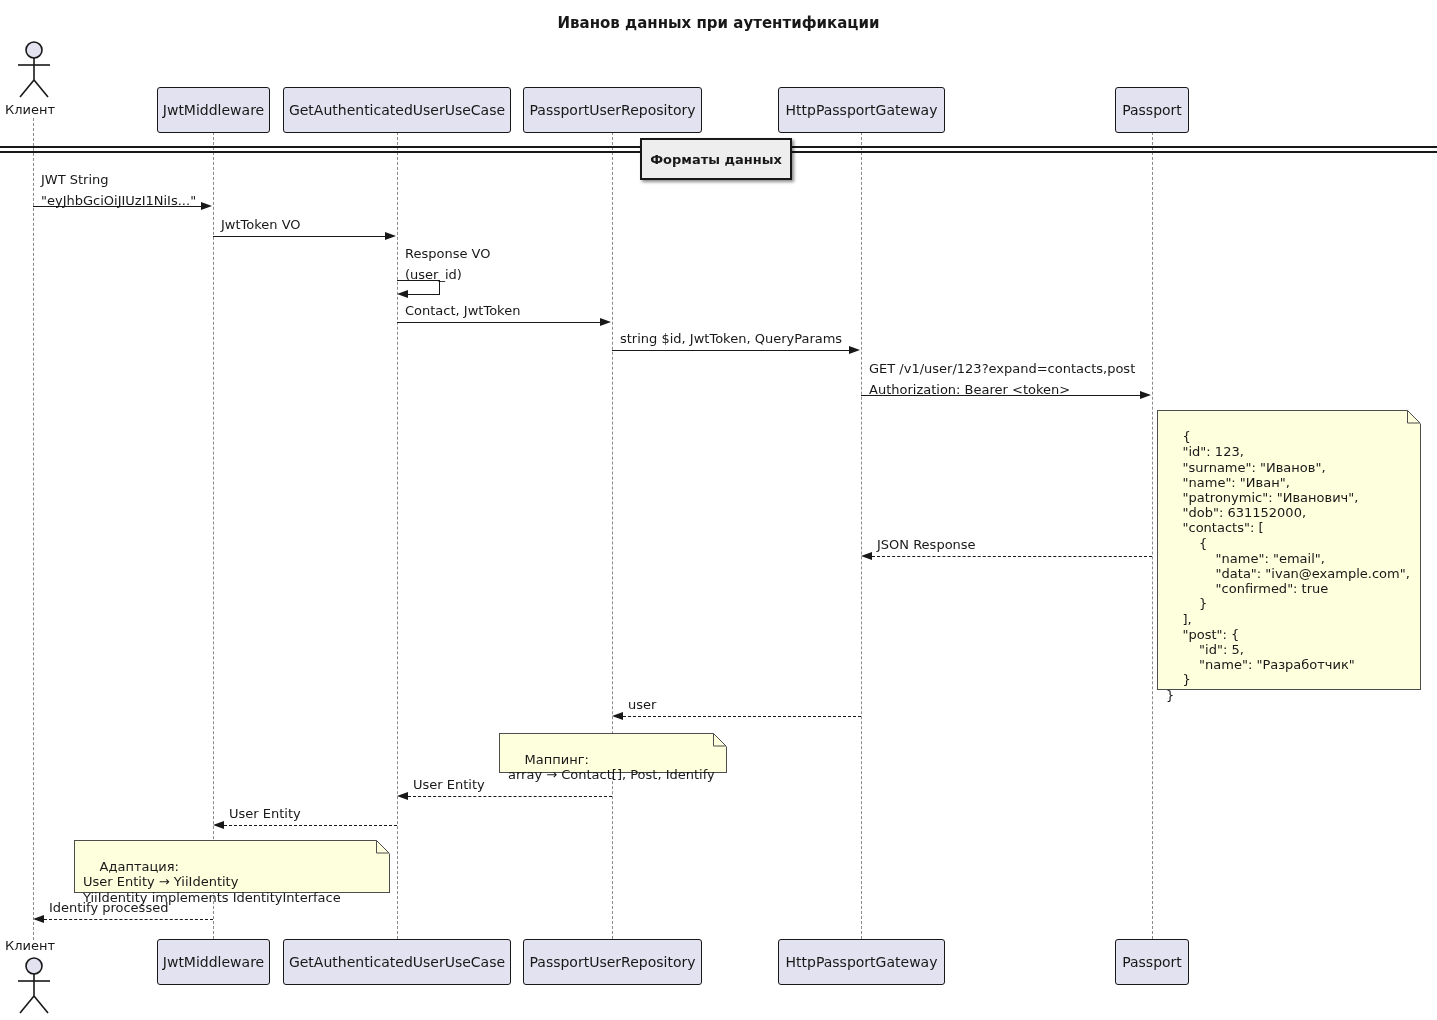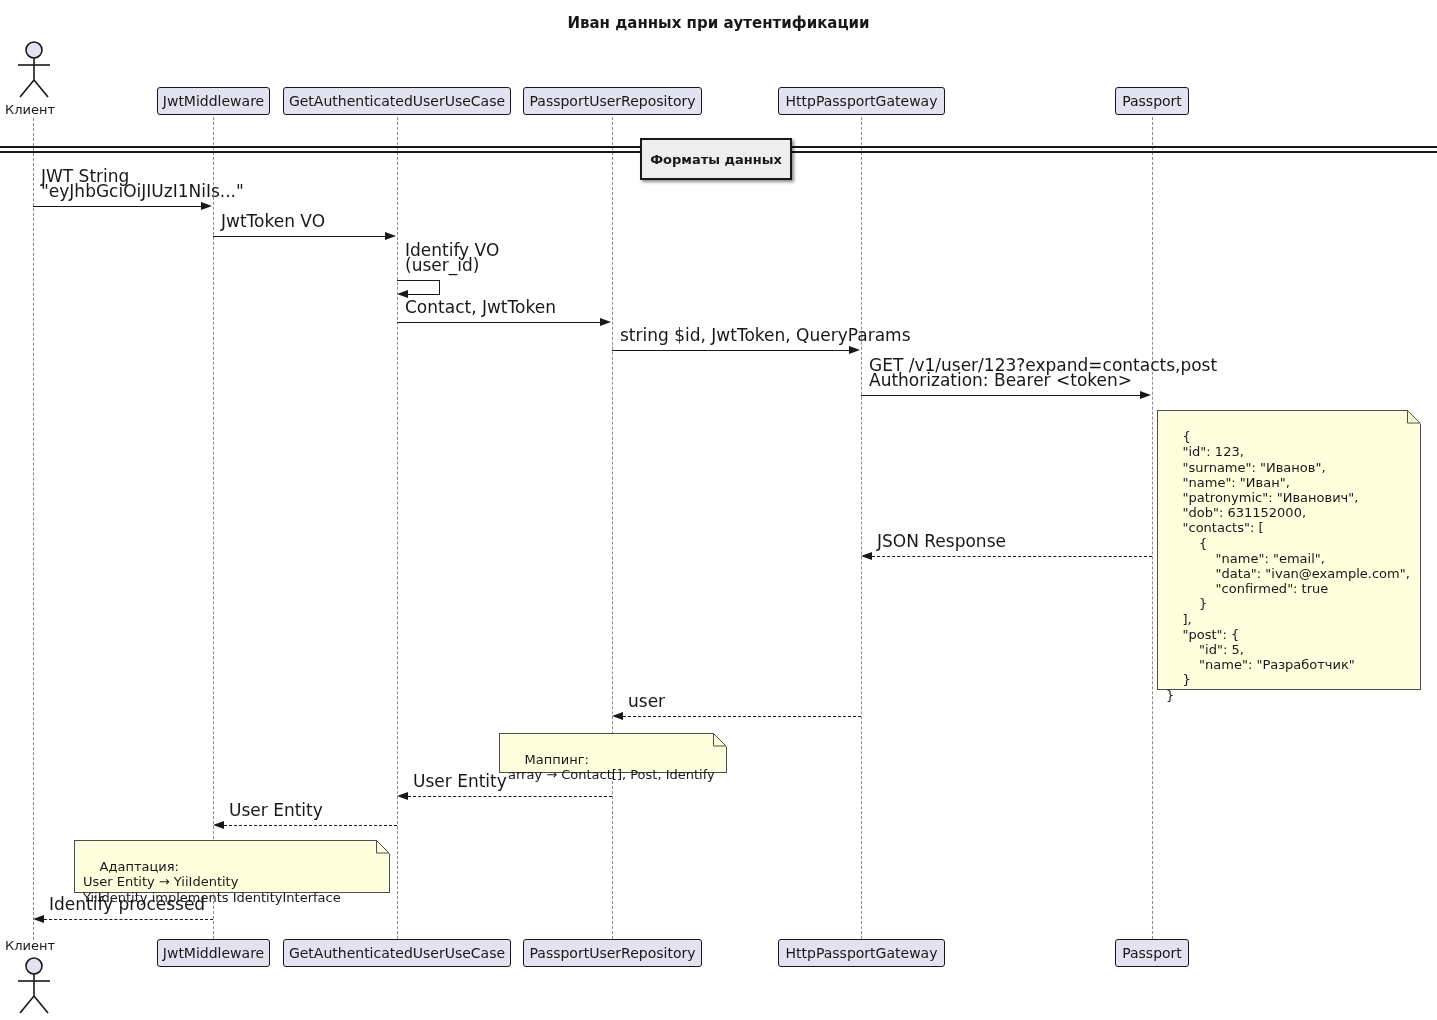--- a/index.html
+++ b/index.html
@@ -14,42 +14,42 @@
   }
   .title {
     position:absolute; left:0; top:14px; width:1437px;
     text-align:center; font-size:15px; font-weight:bold;
   }
   .lifeline {
     position:absolute; width:0;
     border-left:1px dashed #8a8a8a;
   }
   .participant {
-    position:absolute; height:28px;
+    position:absolute; height:46px;
     background:#E2E2F0;
     border:1.5px solid #181818;
     border-radius:3px;
     display:flex; align-items:center; justify-content:center;
     font-size:14px; white-space:nowrap;
   }
   .divider-line {
     position:absolute; left:0; width:1437px; height:2px;
     background:#181818;
   }
   .divider-box {
     position:absolute; left:640px; top:138px; width:152px; height:42px;
     background:#EEEEEE;
     border:2px solid #181818;
     box-shadow:2px 2px 3px rgba(0,0,0,0.45);
     display:flex; align-items:center; justify-content:center;
     font-size:13px; font-weight:bold;
   }
   .msg-label {
     position:absolute;
-    font-size:17px; line-height:15px; white-space:pre;
+    font-size:13px; line-height:21px; white-space:pre;
   }
   .line { position:absolute; height:0; border-top:1.5px solid #181818; }
   .line.dashed { border-top-style:dashed; }
   .vline { position:absolute; width:0; border-left:1.5px solid #181818; }
   .arrow-right {
     position:absolute; width:0; height:0;
     border-top:4.5px solid transparent;
     border-bottom:4.5px solid transparent;
     border-left:11px solid #181818;
   }
@@ -75,21 +75,21 @@
     position:absolute; font-size:13px; white-space:nowrap;
   }
   .actor-figure line, .actor-figure circle { stroke:#181818; stroke-width:1.6; }
   .actor-figure circle { fill:#E2E2F0; }
 </style>
 </head>
 <body>
 
 <div id="diagram">
 
-  <div class="title">Иван данных при аутентификации</div>
+  <div class="title">Иванов данных при аутентификации</div>
 
   <div class="lifeline" style="left:33px;top:118px;height:822px"></div>
   <div class="lifeline" style="left:213px;top:117px;height:822px"></div>
   <div class="lifeline" style="left:397px;top:117px;height:822px"></div>
   <div class="lifeline" style="left:612px;top:117px;height:822px"></div>
   <div class="lifeline" style="left:861px;top:117px;height:822px"></div>
   <div class="lifeline" style="left:1152px;top:117px;height:822px"></div>
 
   <div class="divider-line" style="top:146px"></div>
   <div class="divider-line" style="top:151px"></div>
@@ -127,21 +127,21 @@
 
   <div class="msg-label" style="left:41px;top:169px">JWT String
 "eyJhbGciOiJIUzI1NiIs..."</div>
   <div class="line" style="left:33px;top:206px;width:169px"></div>
   <div class="arrow-right" style="left:201px;top:202px"></div>
 
   <div class="msg-label" style="left:221px;top:214px">JwtToken VO</div>
   <div class="line" style="left:213px;top:236px;width:173px"></div>
   <div class="arrow-right" style="left:385px;top:232px"></div>
 
-  <div class="msg-label" style="left:405px;top:243px">Identify VO
+  <div class="msg-label" style="left:405px;top:243px">Response VO
 (user_id)</div>
   <div class="line" style="left:397px;top:280px;width:43px"></div>
   <div class="vline" style="left:439px;top:280px;height:15px"></div>
   <div class="line" style="left:408px;top:294px;width:32px"></div>
   <div class="arrow-left" style="left:397px;top:290px"></div>
 
   <div class="msg-label" style="left:405px;top:300px">Contact, JwtToken</div>
   <div class="line" style="left:397px;top:322px;width:204px"></div>
   <div class="arrow-right" style="left:600px;top:318px"></div>
 

